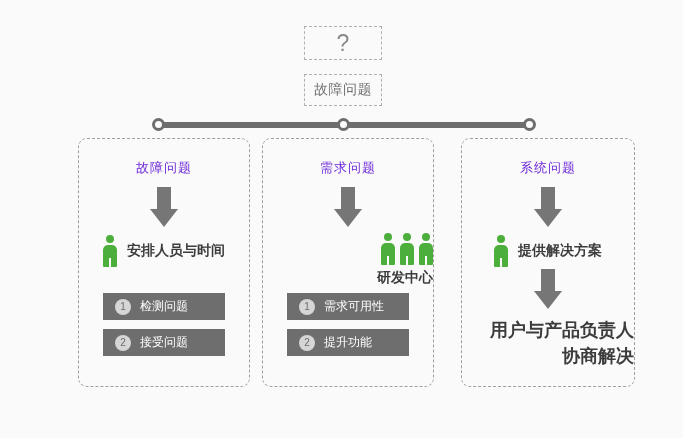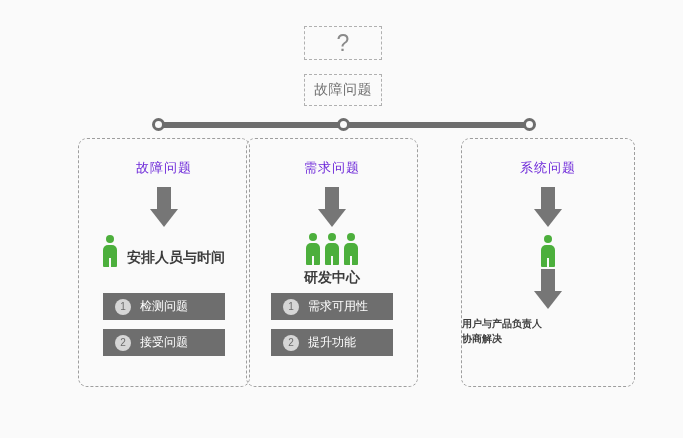--- a/index.html
+++ b/index.html
@@ -86,21 +86,21 @@
   .panel {
     position: absolute;
     top: 138px;
     height: 249px;
     border: 1px dashed #9e9e9e;
     border-radius: 9px;
     box-sizing: border-box;
     background: transparent;
   }
   #panel-0 { left: 78px;  width: 172px; }
-  #panel-1 { left: 246px; width: 172px; padding-left: 44px; }
+  #panel-1 { left: 262px; width: 172px; padding-left: 44px; }
   #panel-2 { left: 461px; width: 174px; }
 
   .panel-title {
     position: absolute;
     top: 20px;
     left: 0;
     right: 0;
     text-align: center;
     font-size: 13px;
     color: #6d28d9;
@@ -174,40 +174,40 @@
     background: #fafafa;
   }
 
   
   .actor-row {
     position: absolute;
     top: 96px;
     left: 0;
     right: 0;
     display: flex;
-    align-items: flex-end;
+    align-items: center;
     justify-content: center;
     gap: 10px;
   }
   .actor-label {
     font-size: 14px;
     color: #3c3c3c;
     font-weight: bold;
     white-space: nowrap;
   }
 
   
   .actor-group {
     position: absolute;
     top: 94px;
     left: 0;
     right: 0;
     display: flex;
     flex-direction: column;
-    align-items: center;
+    align-items: flex-end;
   }
   .people {
     display: flex;
     gap: 5px;
   }
   .group-caption {
     margin-top: 4px;
     font-size: 14px;
     color: #3c3c3c;
     font-weight: bold;
@@ -253,22 +253,22 @@
     color: #ffffff;
     white-space: nowrap;
   }
 
   
   .outcome {
     position: absolute;
     left: 0;
     right: 0;
     top: 178px;
-    text-align: left;
-    font-size: 10px;
+    text-align: right;
+    font-size: 18px;
     color: #3c3c3c;
     line-height: 1.45;
     font-weight: bold;
   }
 </style>
 </head>
 <body>
 
 <div id="canvas">
 
@@ -363,20 +363,21 @@
       <div class="shaft"></div>
         <div class="head"></div>
     </div>
 
     <div class="actor-row">
       <span class="person">
         <span class="head"></span>
           <span class="body"></span>
           <span class="gap"></span>
       </span>
+      <span class="actor-label">提供解决方案</span>
     </div>
 
     <div class="arrow arrow-2">
       <div class="shaft"></div>
         <div class="head"></div>
     </div>
 
     <div class="outcome" style="white-space: pre-line;">用户与产品负责人
 协商解决</div>
   </div>

